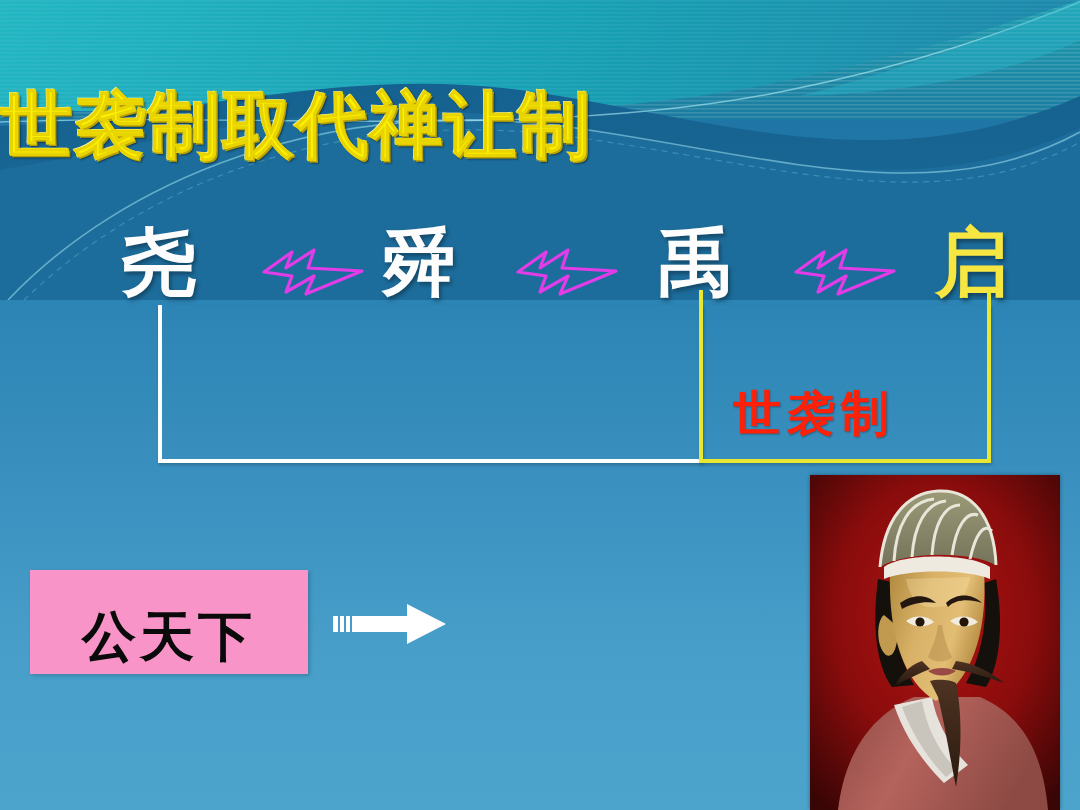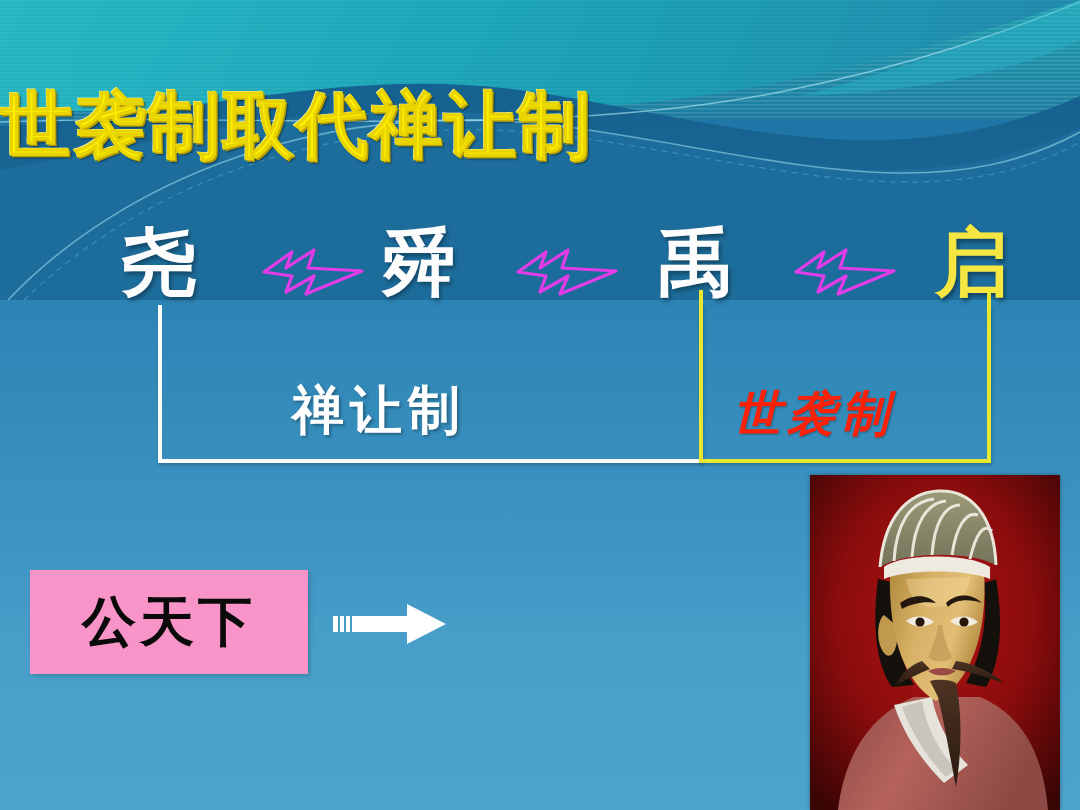--- a/index.html
+++ b/index.html
@@ -117,21 +117,20 @@
     top: 376px;
     color: #ffffff;
     text-shadow: 2px 2px 3px rgba(0,0,0,0.3);
   }
   #label-shixi {
     left: 733px;
     top: 382px;
     color: #ff2008;
     font-size: 48px;
     text-shadow: 1px 1px 2px rgba(0,0,0,0.3);
-    font-style: italic;
   }
 
   
   .concept-box {
     position: absolute;
     background: #f994c8;
     display: flex;
     align-items: center;
     justify-content: center;
     box-shadow: 2px 2px 4px rgba(0,0,0,0.18);
@@ -142,20 +141,21 @@
     font-weight: bold;
     color: #0a0a0a;
     letter-spacing: 4px;
     white-space: nowrap;
   }
   #box-gong {
     left: 30px;
     top: 570px;
     width: 278px;
     height: 104px;
+    align-items: flex-end;
   }
   #box-jia {
     left: 497px;
     top: 580px;
     width: 284px;
     height: 101px;
   }
 
   .block-arrow {
     position: absolute;
@@ -247,21 +247,20 @@
     </svg>
 
     <div class="ruler yellow" id="ruler-3">启</div>
   </div>
 
   <div class="bracket" id="bracket-shanrang"></div>
   <div class="bracket" id="bracket-shixi"></div>
   <div class="stub" id="stub-yu"></div>
   <div class="stub" id="stub-qi"></div>
 
-  <div class="bracket-label" id="label-shanrang">禅让制</div>
   <div class="bracket-label" id="label-shixi">世袭制</div>
 
   <div class="concept-box" id="box-gong">
     <span class="concept-text">公天下</span>
   </div>
 
   <svg class="block-arrow" viewBox="0 0 115 48">
     <g fill="#ffffff">
       <rect x="0" y="16" width="5" height="16"></rect>
       <rect x="7" y="16" width="4" height="16"></rect>

